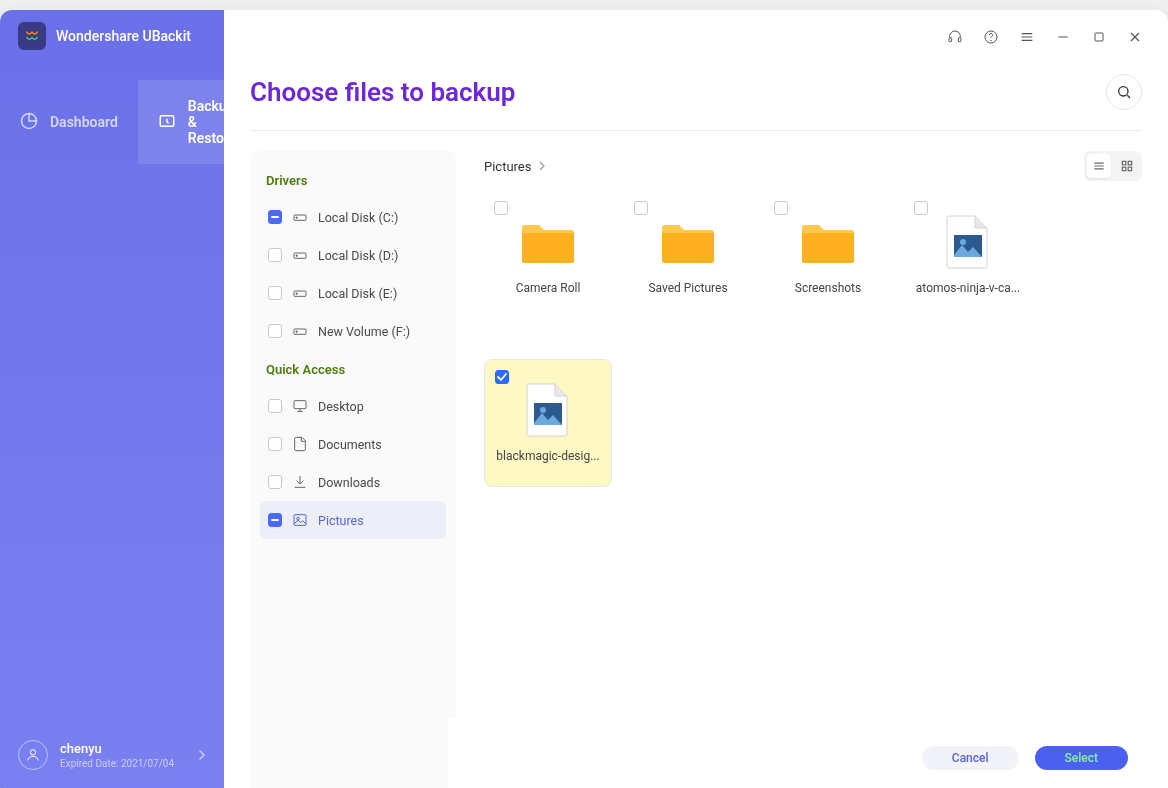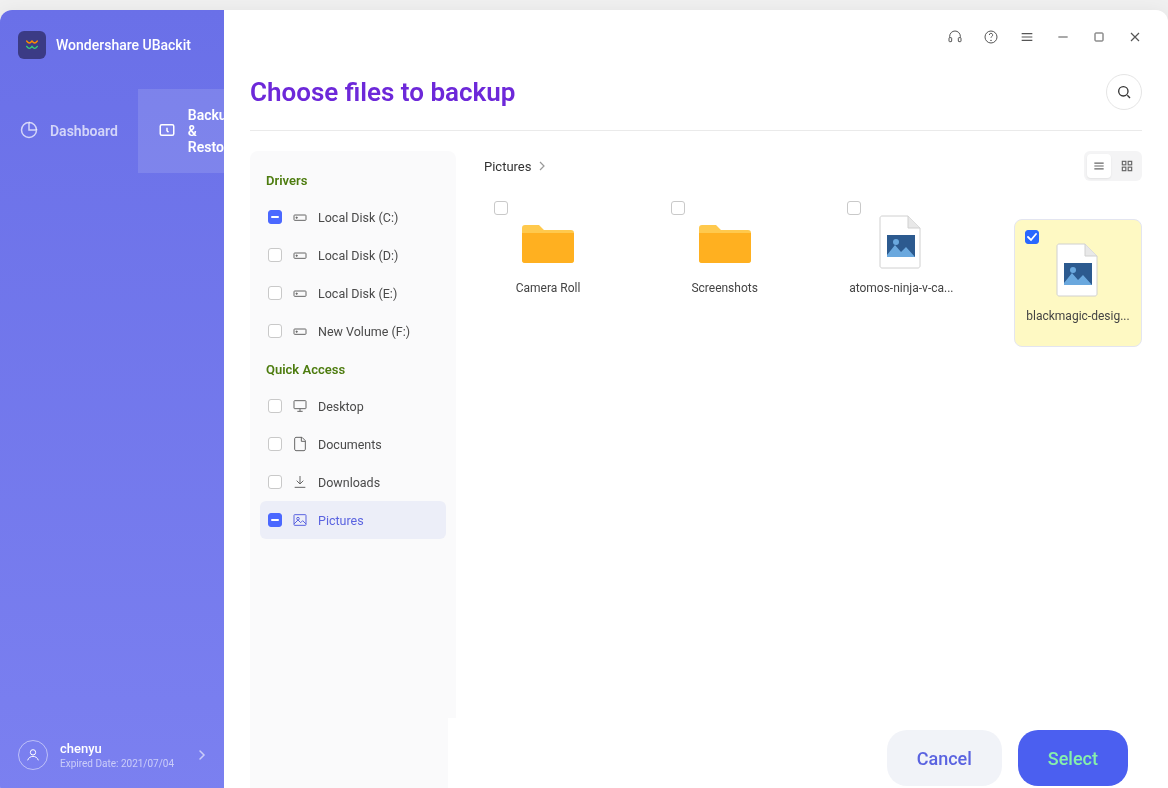--- a/index.html
+++ b/index.html
@@ -1,21 +1,21 @@
 <!DOCTYPE html>
 <html><head>
 <meta charset="utf-8">
 <style>
 * { margin: 0; padding: 0; box-sizing: border-box; font-family: -apple-system, BlinkMacSystemFont, "Segoe UI", Roboto, Arial, sans-serif; }
 body { background: #f0f0f0; display: flex; justify-content: center; align-items: flex-start; padding-top: 10px; }
 .app-window { width: 1168px; height: 788px; background: #fff; border-radius: 12px; overflow: hidden; display: flex; box-shadow: 0 4px 20px rgba(0,0,0,0.08); }
 
 
 .sidebar { width: 224px; background: linear-gradient(180deg, #6a70e8 0%, #7b80f0 100%); display: flex; flex-direction: column; color: #fff; }
-.sidebar-header { display: flex; align-items: center; gap: 10px; padding: 21px 18px 30px 18px; }
+.sidebar-header { display: flex; align-items: center; gap: 10px; padding: 12px 18px 30px 18px; }
 .app-logo { width: 28px; height: 28px; border-radius: 6px; background: #3b3b85; display: flex; align-items: center; justify-content: center; }
 .app-logo svg { width: 16px; height: 16px; }
 .app-title { font-size: 14px; font-weight: 500; }
 .nav { display: flex; flex-direction: row; }
 .nav-item { display: flex; align-items: center; gap: 12px; padding: 18px 20px; font-size: 14px; font-weight: 600; color: rgba(255,255,255,0.7); cursor: pointer; }
 .nav-item.active { background: rgba(255,255,255,0.12); color: #fff; }
 .nav-item svg { width: 18px; height: 18px; flex-shrink: 0; }
 .sidebar-spacer { flex: 1; }
 .user-panel { display: flex; align-items: center; gap: 12px; padding: 16px 18px 28px 18px; }
 .avatar { width: 30px; height: 30px; border: 1px solid rgba(255,255,255,0.5); border-radius: 50%; display: flex; align-items: center; justify-content: center; }
@@ -55,34 +55,34 @@
 
 .grid-area { flex: 1; display: flex; flex-direction: column; }
 .grid-header { display: flex; align-items: center; justify-content: space-between; margin-bottom: 10px; }
 .breadcrumb { display: flex; align-items: center; gap: 6px; font-size: 13px; color: #333; }
 .breadcrumb svg { width: 10px; height: 10px; color: #999; }
 .view-toggle { display: flex; gap: 4px; background: #f4f4f5; border-radius: 6px; padding: 3px; }
 .view-opt { width: 24px; height: 24px; border-radius: 4px; display: flex; align-items: center; justify-content: center; cursor: pointer; color: #666; }
 .view-opt.active { background: #fff; box-shadow: 0 1px 2px rgba(0,0,0,0.08); }
 .view-opt svg { width: 14px; height: 14px; }
 
-.files-grid { display: flex; gap: 0; flex-wrap: wrap; justify-content: space-between; }
+.files-grid { display: flex; gap: 12px; flex-wrap: wrap; }
 .file-card { width: 128px; height: 128px; border-radius: 8px; position: relative; display: flex; flex-direction: column; align-items: center; justify-content: center; gap: 12px; padding: 12px 8px; cursor: pointer; }
 .file-card.selected { background: #fef9c3; border: 1px solid #e3e5f0; margin-top: 28px; }
 .file-cb { position: absolute; top: 10px; left: 10px; width: 14px; height: 14px; border: 1px solid #c9c9c9; border-radius: 3px; background: #fff; display: flex; align-items: center; justify-content: center; }
 .file-cb.checked { background: #2a68ff; border-color: #2a68ff; }
 .file-cb.checked svg { width: 10px; height: 10px; color: #fff; }
 .file-thumb { width: 60px; height: 54px; display: flex; align-items: center; justify-content: center; }
 .folder-svg { width: 56px; height: 48px; }
 .image-file-svg { width: 44px; height: 54px; }
 .file-name { font-size: 12px; color: #444; text-align: center; white-space: nowrap; overflow: hidden; text-overflow: ellipsis; width: 100%; }
 
 
 .footer { position: absolute; bottom: 0; right: 0; left: 224px; height: 80px; display: flex; align-items: center; justify-content: flex-end; gap: 16px; padding: 0 40px; background: #fff; }
-.btn { height: 56px; padding: 0 30px; border-radius: 20px; font-size: 18px; font-weight: 500; cursor: pointer; border: none; display: flex; align-items: center; justify-content: center; }
+.btn { height: 24px; padding: 0 30px; border-radius: 20px; font-size: 12px; font-weight: 500; cursor: pointer; border: none; display: flex; align-items: center; justify-content: center; }
 .btn-cancel { background: #f1f3f8; color: #5a63e0; }
 .btn-primary { background: #4b5ff0; color: #86efac; }
 </style>
 </head>
 <body>
 
 <div class="app-window">
 
   <aside class="sidebar">
     <div class="sidebar-header">
@@ -316,20 +316,30 @@
                 <div class="file-name">Camera Roll</div>
               </div>
               <div class="file-card">
                 <span class="file-cb"></span>
                 <div class="file-thumb">
                   <svg class="folder-svg" viewBox="0 0 56 48">
                     <path d="M2 10c0-2 1-3 3-3h14l5 5h27c2 0 3 1 3 3v27c0 2-1 3-3 3H5c-2 0-3-1-3-3V10z" fill="#ffc94d"></path>
                     <path d="M2 15h52v27c0 2-1 3-3 3H5c-2 0-3-1-3-3V15z" fill="#ffb020"></path>
                   </svg>
                 </div>
+                <div class="file-name">Saved Pictures</div>
+              </div>
+              <div class="file-card">
+                <span class="file-cb"></span>
+                <div class="file-thumb">
+                  <svg class="folder-svg" viewBox="0 0 56 48">
+                    <path d="M2 10c0-2 1-3 3-3h14l5 5h27c2 0 3 1 3 3v27c0 2-1 3-3 3H5c-2 0-3-1-3-3V10z" fill="#ffc94d"></path>
+                    <path d="M2 15h52v27c0 2-1 3-3 3H5c-2 0-3-1-3-3V15z" fill="#ffb020"></path>
+                  </svg>
+                </div>
                 <div class="file-name">Screenshots</div>
               </div>
               <div class="file-card">
                 <span class="file-cb"></span>
                 <div class="file-thumb">
                   <svg class="image-file-svg" viewBox="0 0 44 54">
                     <path d="M3 1h26l12 12v38c0 1-1 2-2 2H3c-1 0-2-1-2-2V3c0-1 1-2 2-2z" fill="#fff" stroke="#d0d0d0"></path>
                     <path d="M29 1v12h12" fill="#e8e8e8" stroke="#d0d0d0"></path>
                     <rect x="8" y="20" width="28" height="22" fill="#2c5a8f"></rect>
                     <circle cx="17" cy="27" r="3" fill="#6aa8de"></circle>

